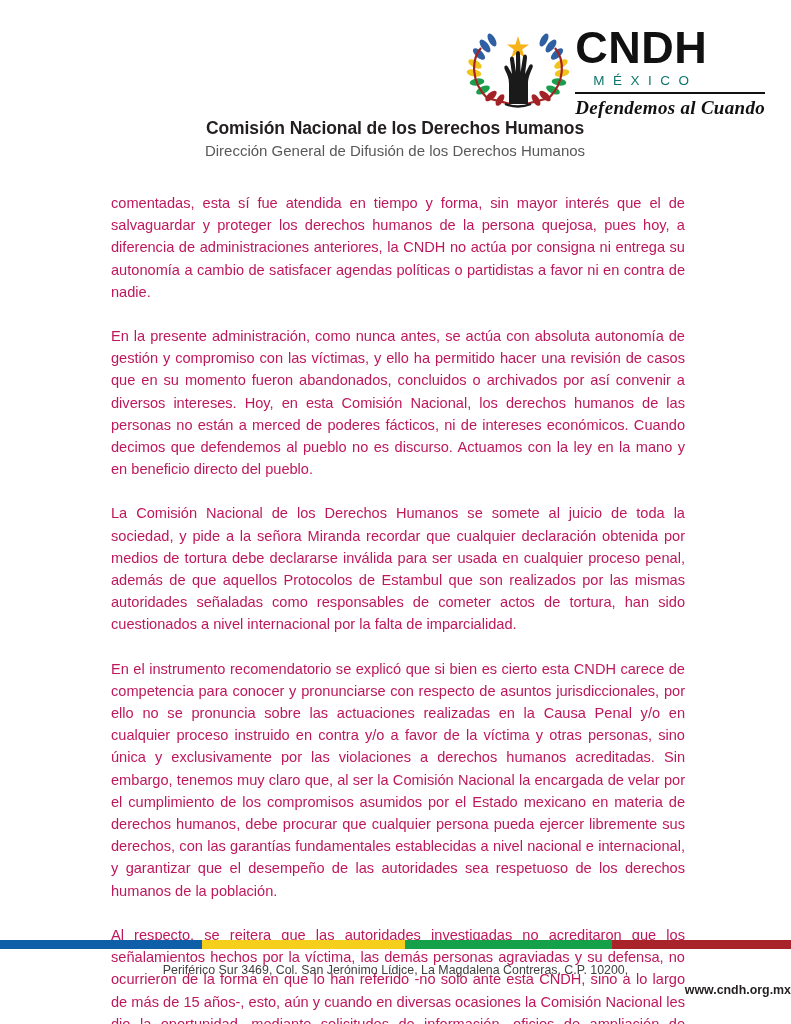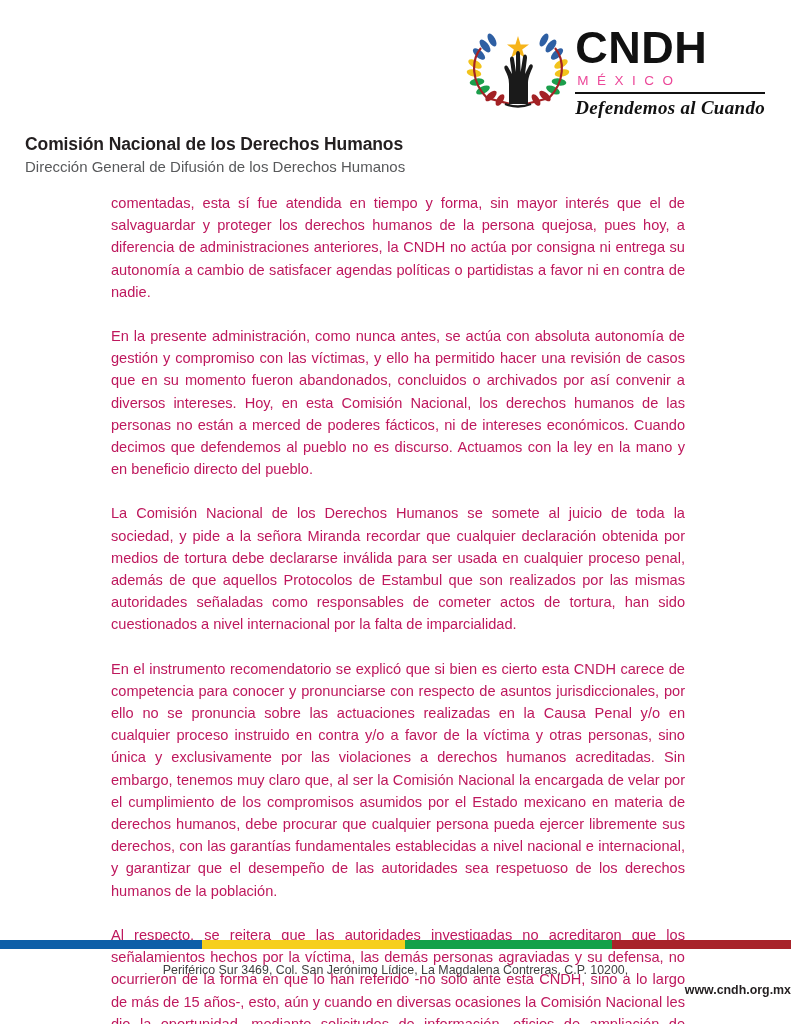--- a/index.html
+++ b/index.html
@@ -50,45 +50,45 @@
     font-size: 45px;
     letter-spacing: 0.5px;
     line-height: 0.98;
     color: #111111;
   }
   .logo-mexico {
     font-family: "Liberation Sans", sans-serif;
     font-size: 13.5px;
     font-weight: normal;
     letter-spacing: 8.5px;
-    color: #ec4899;
+    color: #0f766e;
     margin-top: 3px;
-    margin-left: 2px;
+    margin-left: 18px;
   }
   .logo-rule {
     width: 100%;
     height: 1.5px;
     background: #111111;
     margin-top: 4px;
   }
   .logo-lema {
     font-family: "Liberation Serif", serif;
     font-style: italic;
     font-weight: bold;
     font-size: 19px;
     color: #111111;
     margin-top: 3px;
     letter-spacing: 0.3px;
   }
 
   .title-block {
     position: absolute;
     right: 26px;
-    top: 134px;
-    text-align: left;
+    top: 118px;
+    text-align: center;
     width: 740px;
   }
   .org-title {
     font-family: "Liberation Sans", sans-serif;
     font-weight: bold;
     font-size: 17.5px;
     color: #231f20;
     letter-spacing: -0.1px;
     line-height: 1.2;
   }

